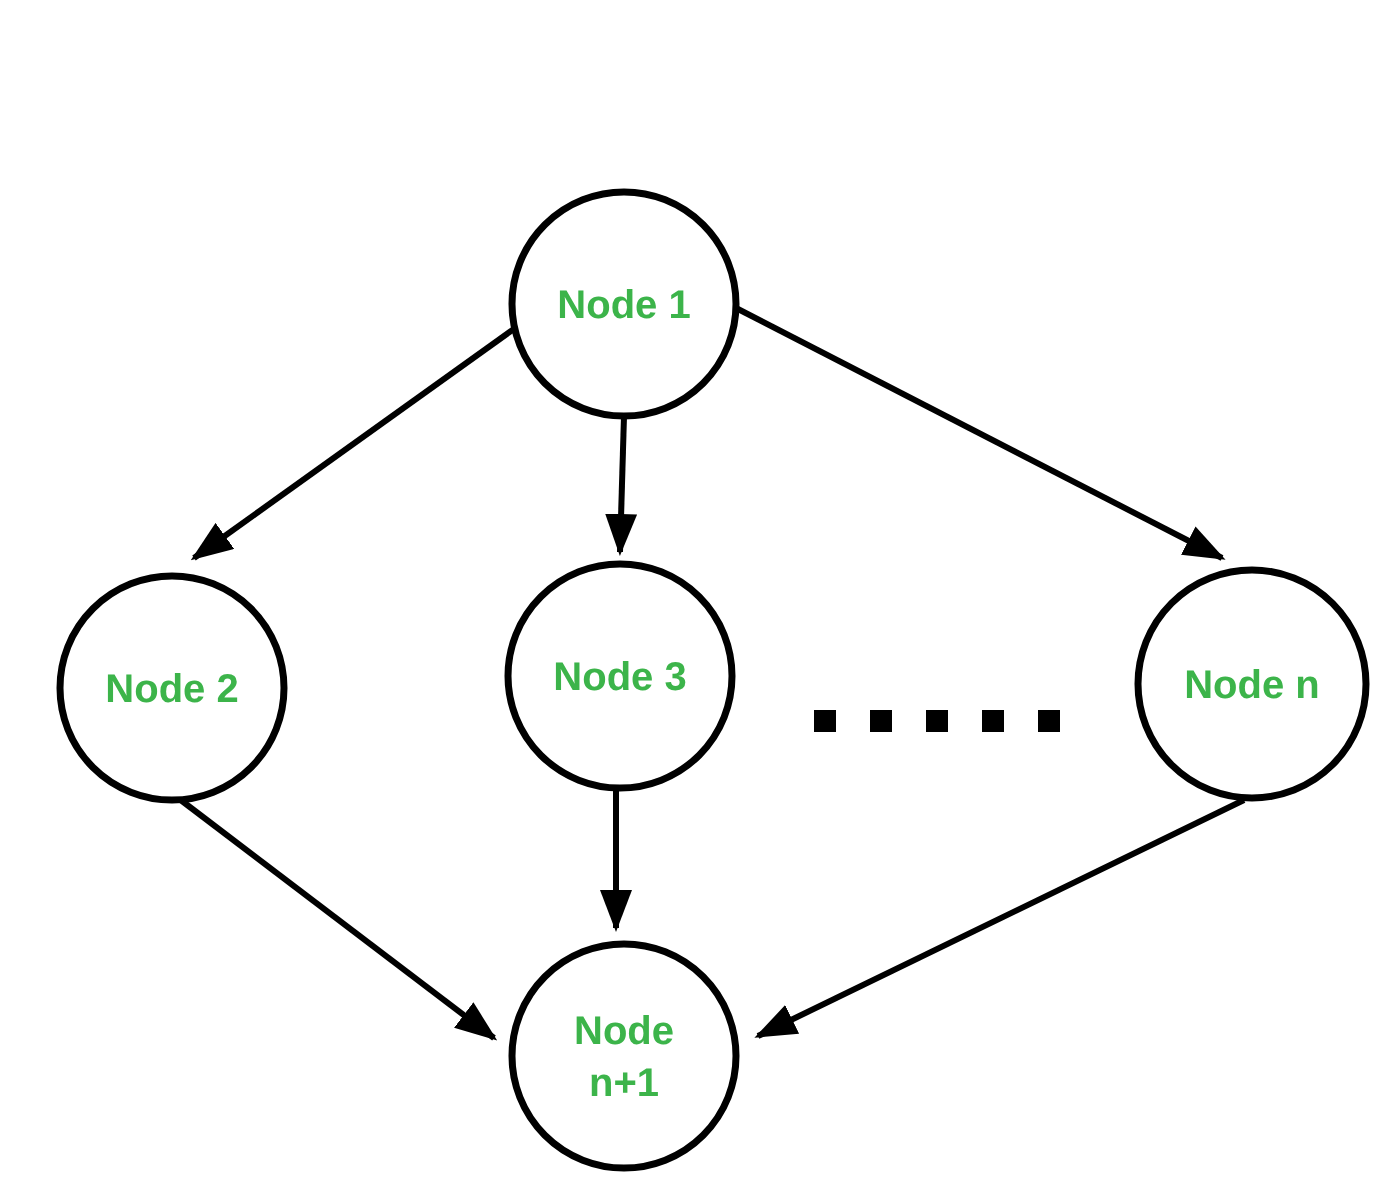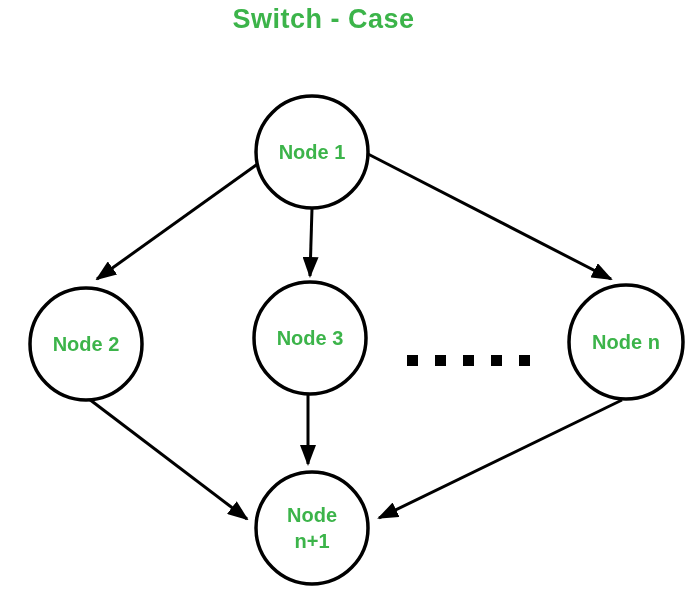--- a/index.html
+++ b/index.html
@@ -39,21 +39,20 @@
     font-weight: bold;
     font-size: 20px;
     text-anchor: middle;
   }
 </style>
 </head>
 <body>
 
 <div class="stage">
 
-  <h1 class="title" style="color: rgb(60, 180, 74);">Switch - Case</h1>
 
   <svg class="diagram" width="691" height="595" viewBox="0 0 691 595">
     <defs>
       <marker id="arrowhead" markerUnits="userSpaceOnUse" markerWidth="21" markerHeight="16" refX="19" refY="8" orient="auto">
         <path d="M0,0 L21,8 L0,16 Z" fill="#000000"></path>
       </marker>
     </defs>
     <g id="edges-layer">
         <line x1="259" y1="163" x2="97" y2="279" stroke="#000000" stroke-width="3" marker-end="url(#arrowhead)"></line>
         <line x1="312" y1="208" x2="310" y2="276" stroke="#000000" stroke-width="3" marker-end="url(#arrowhead)"></line>

